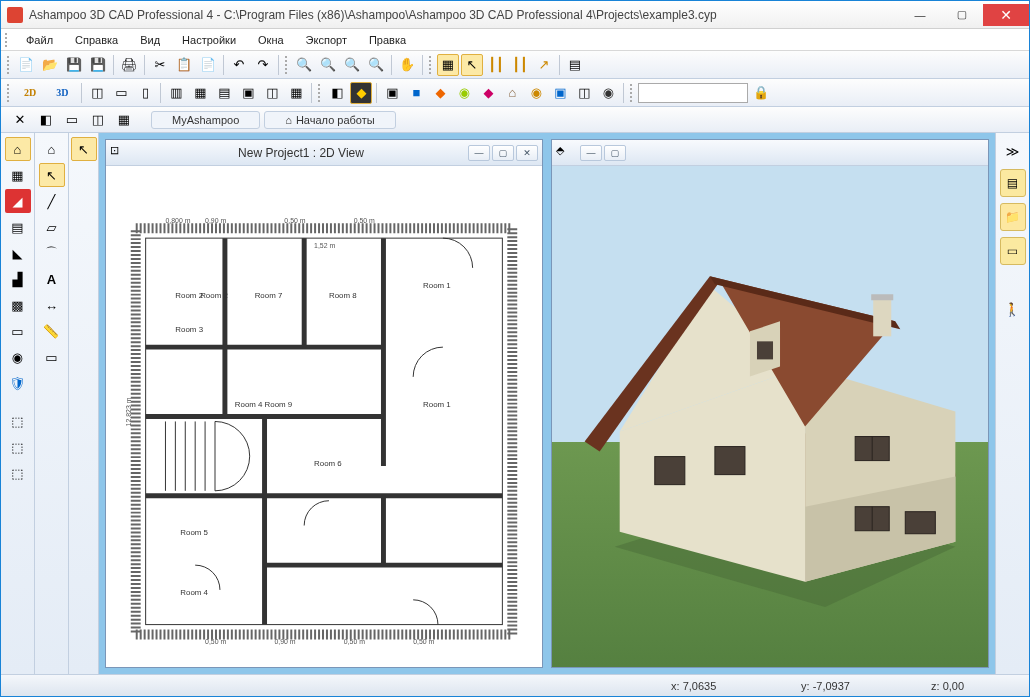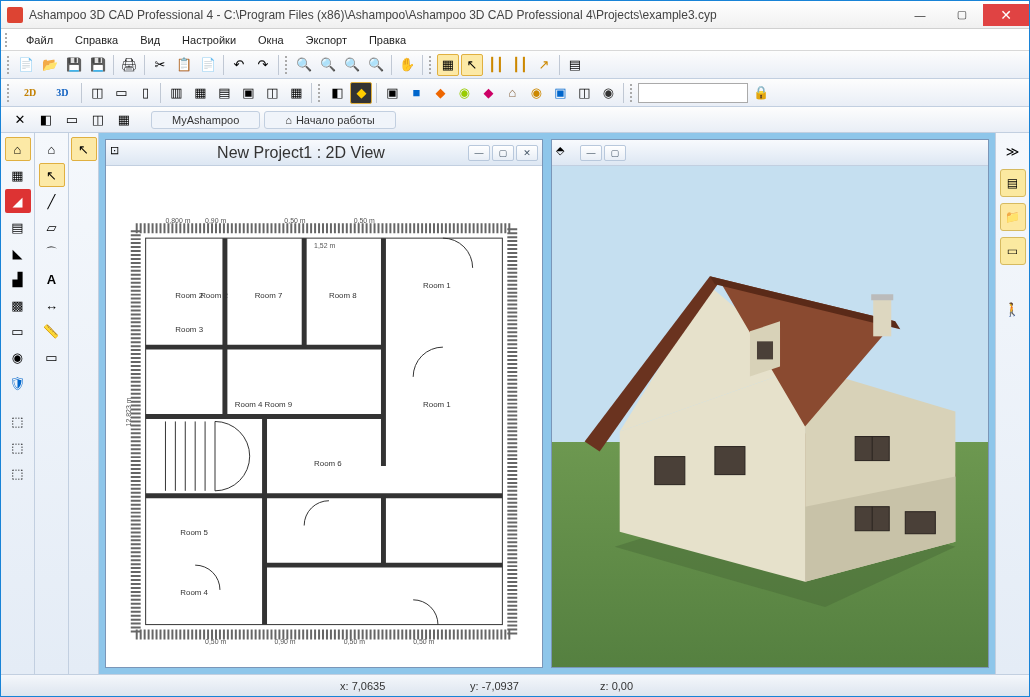--- a/index.html
+++ b/index.html
@@ -25,30 +25,30 @@
 .content-row { flex: 1; display: flex; min-height: 0; }
 .tools-col { width: 34px; background: linear-gradient(#f5f8fc, #e4ecf6); border-right: 1px solid #c2cfe0; display: flex; flex-direction: column; align-items: center; padding: 4px 0; gap: 2px; }
 .tools-col2 { width: 34px; background: linear-gradient(#f5f8fc, #e4ecf6); border-right: 1px solid #c2cfe0; display: flex; flex-direction: column; align-items: center; padding: 4px 0; gap: 2px; }
 .tc-btn { width: 26px; height: 24px; border: 1px solid transparent; display: flex; align-items: center; justify-content: center; border-radius: 2px; font-size: 13px; }
 .tc-btn.sel { background: #fce9a6; border-color: #e0b040; }
 .workspace { flex: 1; background: #8ec6ea; display: flex; flex-direction: column; min-width: 0; }
 .panels-row { flex: 1; display: flex; gap: 8px; padding: 6px; min-height: 0; }
 .panel { flex: 1; background: #fff; border: 1px solid #7a96b8; display: flex; flex-direction: column; min-width: 0; }
 .panel-header { height: 26px; background: linear-gradient(#f8fafd, #dde7f3); border-bottom: 1px solid #c2cfe0; display: flex; align-items: center; padding: 0 4px; }
 .panel-header .ph-icon { width: 18px; height: 18px; margin-right: 6px; }
-.panel-header .ph-title { flex: 1; text-align: center; font-size: 16px; color: #333; }
+.panel-header .ph-title { flex: 1; text-align: center; font-size: 12px; color: #333; }
 .panel-header .wc { display: flex; gap: 2px; }
 .panel-header .wc-btn { width: 22px; height: 16px; border: 1px solid #b8c8dc; background: linear-gradient(#fff,#e8eef6); border-radius: 2px; font-size: 9px; display: flex; align-items: center; justify-content: center; color: #456; }
 .panel-body { flex: 1; position: relative; overflow: hidden; }
 .plan-bg { position: absolute; inset: 0; background: #fff; }
 .plan-svg { width: 100%; height: 100%; }
 .room-label { font-size: 8px; fill: #333; font-family: sans-serif; }
 .dim-label { font-size: 7px; fill: #555; font-family: sans-serif; }
 .render3d { position: absolute; inset: 0; background: linear-gradient(#c5dff0 0%, #c5dff0 55%, #6d9850 55%, #558040 100%); }
-.statusbar { height: 22px; background: linear-gradient(#f4f7fb, #dde5ef); border-top: 1px solid #c2cfe0; display: flex; align-items: center; justify-content: center; padding: 0 8px; gap: 40px; color: #333; }
+.statusbar { height: 22px; background: linear-gradient(#f4f7fb, #dde5ef); border-top: 1px solid #c2cfe0; display: flex; align-items: center; justify-content: flex-end; padding: 0 8px; gap: 40px; color: #333; }
 .statusbar .cell { min-width: 90px; }
 .right-dock { width: 34px; background: linear-gradient(#f5f8fc, #e4ecf6); border-left: 1px solid #c2cfe0; display: flex; flex-direction: column; align-items: center; padding: 6px 0; gap: 6px; }
 .dock-tab { width: 26px; height: 28px; border: 1px solid #d6ba60; background: #fbe9a0; border-radius: 3px; display:flex; align-items:center; justify-content:center; font-size:12px; }
 .myash-bar { height: 26px; background: linear-gradient(#fdfdfd, #e9eef6); border-bottom: 1px solid #c2cfe0; display: flex; align-items: center; padding: 0 4px; gap: 4px; }
 .tab-pill { padding: 2px 20px; background: #f0f4fa; border: 1px solid #c2cfe0; border-radius: 3px; display: flex; align-items: center; gap: 4px; color: #333; }
 </style>
 </head>
 <body>
 
 <div class="window">

